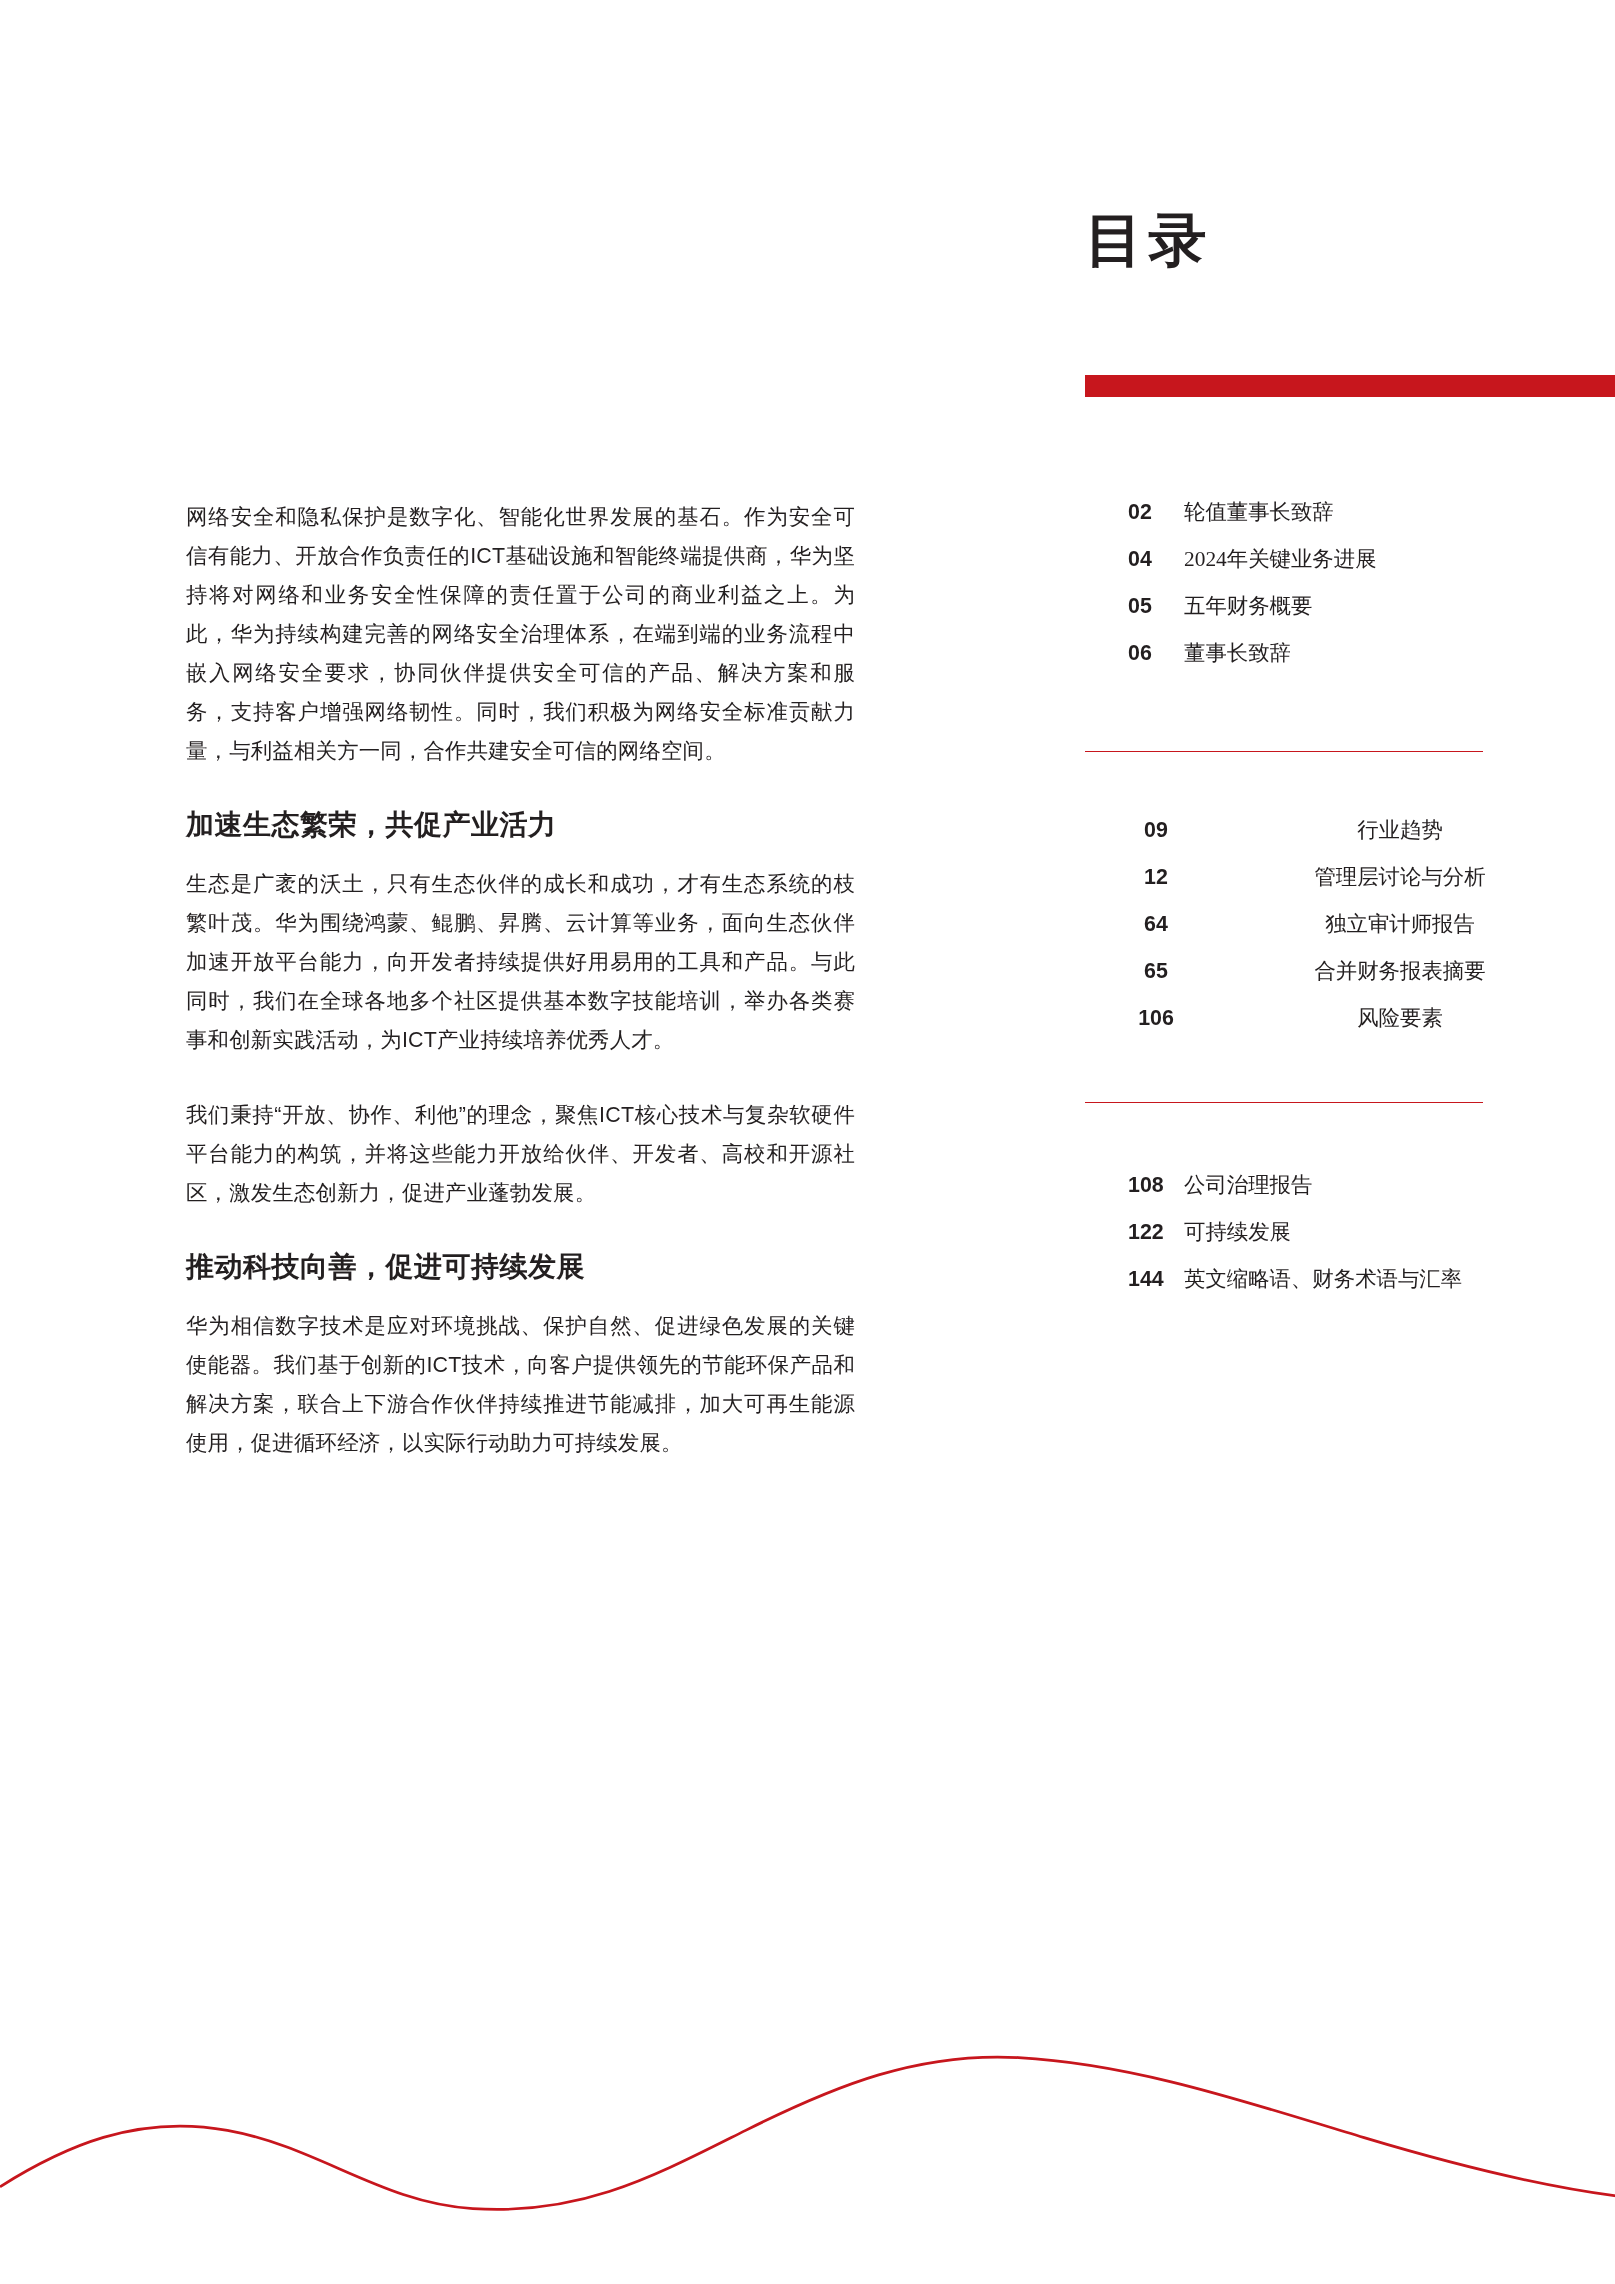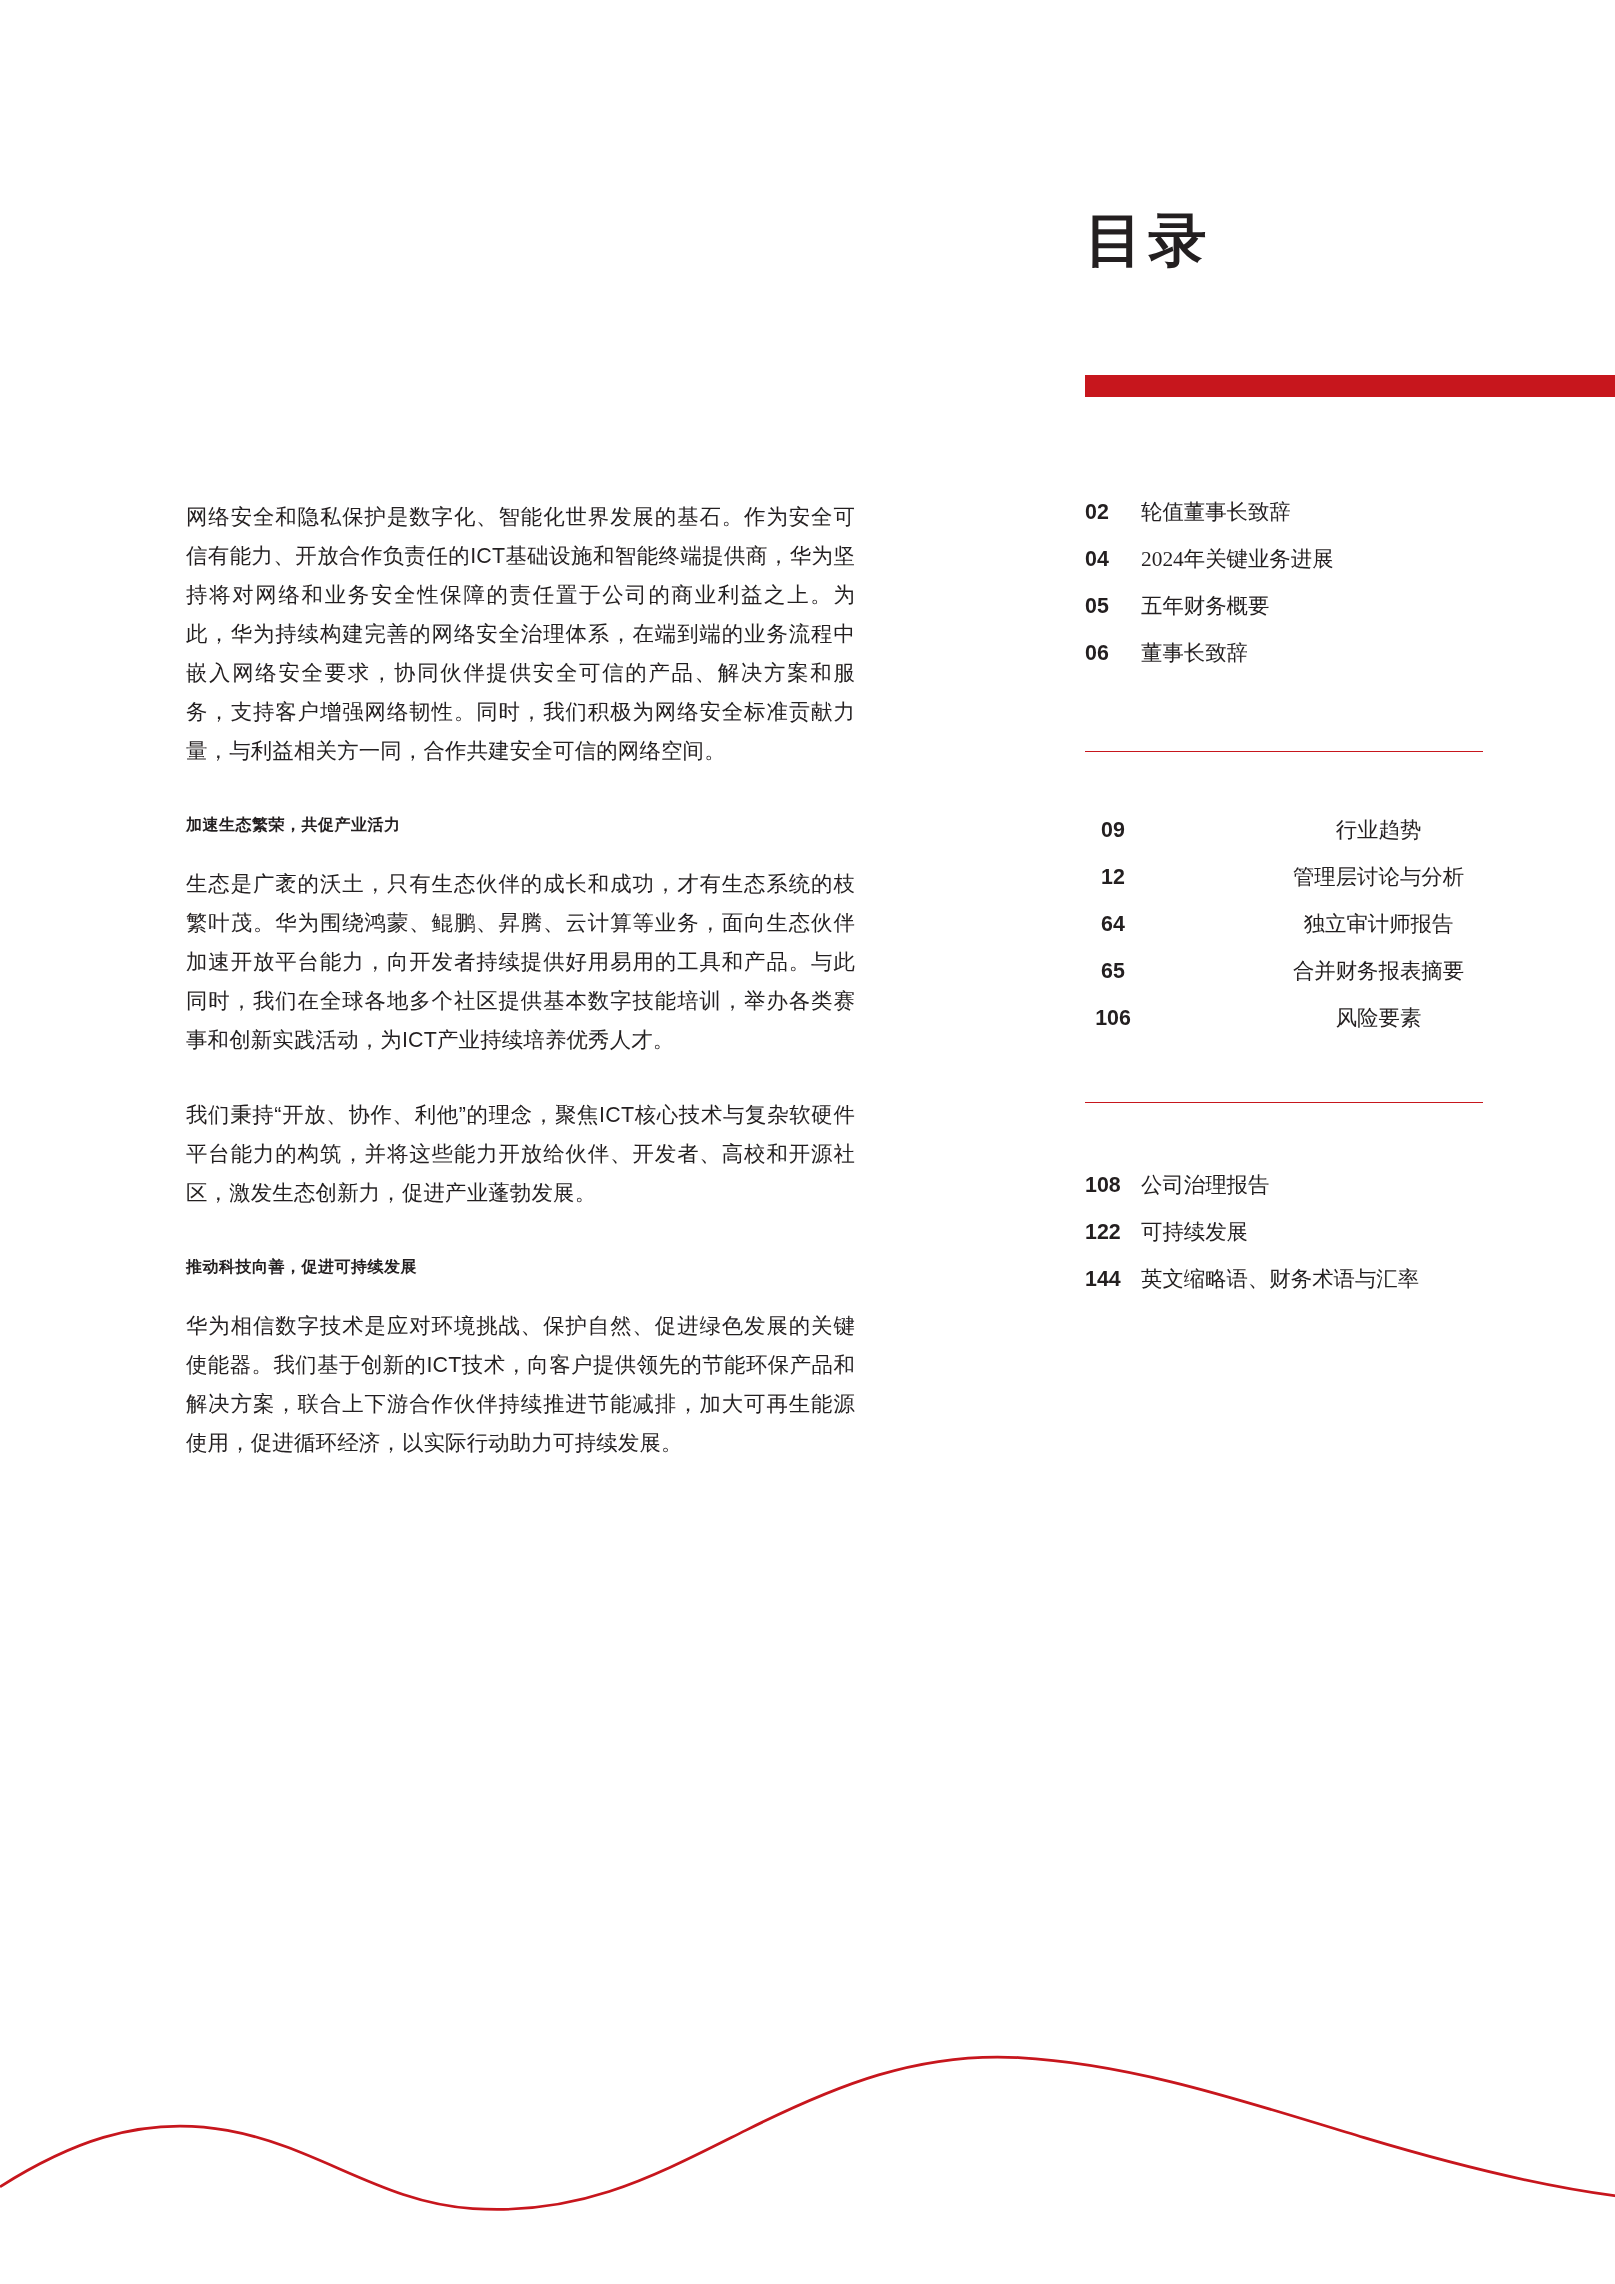--- a/index.html
+++ b/index.html
@@ -34,21 +34,21 @@
     font-size: 21.4px;
     line-height: 39px;
     letter-spacing: 0.2px;
     color: #231f20;
     margin: 0 13px 36px 0;
     text-align: justify;
     text-justify: inter-ideograph;
   }
 
   .section-heading {
-    font-size: 16px;
+    font-size: 28px;
     line-height: 36px;
     font-weight: bold;
     color: #231f20;
     margin: 0 0 22px 0;
     letter-spacing: 0.5px;
   }
 
   .gap-before-heading {
     margin-top: 12.7px;
   }
@@ -99,20 +99,21 @@
     line-height: 29px;
     color: #231f20;
   }
   .toc-row:last-child { margin-bottom: 0; }
 
   .toc-num {
     width: 56px;
     flex: 0 0 56px;
     font-weight: bold;
     color: #231f20;
+    margin-left: 43px;
   }
 
   .toc-label {
     flex: 1;
     color: #231f20;
     font-family: Liberation Serif, serif;
   }
 
   .divider {
     position: absolute;

